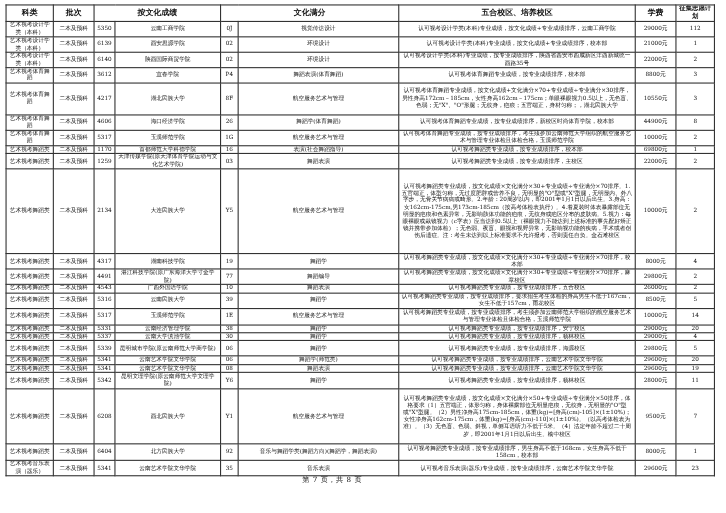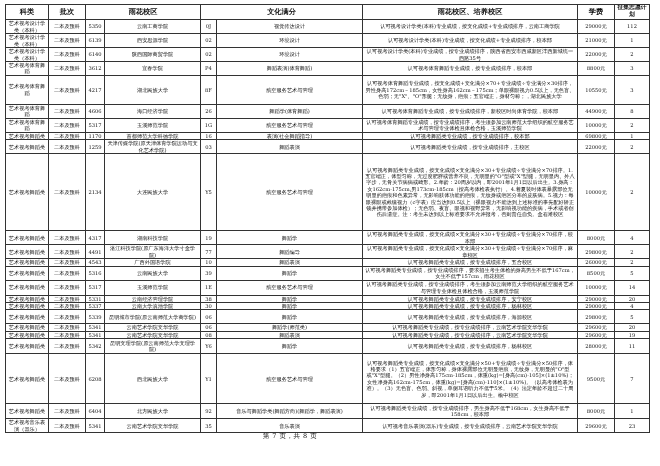--- a/index.html
+++ b/index.html
@@ -2,27 +2,27 @@
 <html><head>
 <meta charset="utf-8">
 <style>
   html, body { margin:0; padding:0; background:#ffffff; }
   body { width:660px; height:466px; position:relative; overflow:hidden;
          font-family:"DejaVu Serif","Liberation Serif",serif; color:#111; }
   table.adm { position:absolute; left:5px; top:4px; border-collapse:collapse; table-layout:fixed;
               width:644px; border:1.5px solid #222; }
   table.adm td, table.adm th { border:1px solid #333; padding:0 2px; text-align:center; vertical-align:middle;
               overflow:hidden; line-height:6.4px; font-size:5.2px; font-weight:normal; }
-  table.adm th { font-size:7.2px; font-weight:bold; height:14px; line-height:8px; font-family:Liberation Mono, monospace; }
+  table.adm th { font-size:7.2px; font-weight:bold; height:14px; line-height:8px; font-family:Liberation Sans, sans-serif; }
   table.adm th.small { font-size:5.8px; line-height:6.6px; }
   td.left { text-align:left; }
   td.note { font-size:4.6px; line-height:5.6px; padding:1px 3px; }
   td.cat { font-size:5px; line-height:6px; padding:0 1px; }
   td.num { font-size:5px; }
-  .footer { position:absolute; top:432px; left:0; width:580px; text-align:center;
+  .footer { position:absolute; top:432px; left:12px; width:580px; text-align:center;
             font-size:6.5px; letter-spacing:0.5px; }
 </style>
 </head>
 <body>
 
 <table class="adm">
   <colgroup>
     <col style="width:43px">
     <col style="width:37px">
     <col style="width:19px">
@@ -30,23 +30,23 @@
     <col style="width:16px">
     <col style="width:146px">
     <col style="width:215px">
     <col style="width:37px">
     <col style="width:35px">
   </colgroup>
   <thead>
     <tr>
       <th>科类</th>
       <th>批次</th>
-      <th colspan="2">雨花校区</th>
+      <th colspan="2">按文化成绩</th>
       <th colspan="2">文化满分</th>
-      <th>雨花校区、培养校区</th>
+      <th>五合校区、培养校区</th>
       <th>学费</th>
       <th class="small">征集志愿计划</th>
     </tr>
   </thead>
   <tbody id="tbody">
       <tr style="height: 14px;">
         <td class="cat left">艺术视考设计学类（本科）</td>
         <td class="cat">二本及预科</td>
         <td class="num left">5350</td>
         <td>云南工商学院</td>

